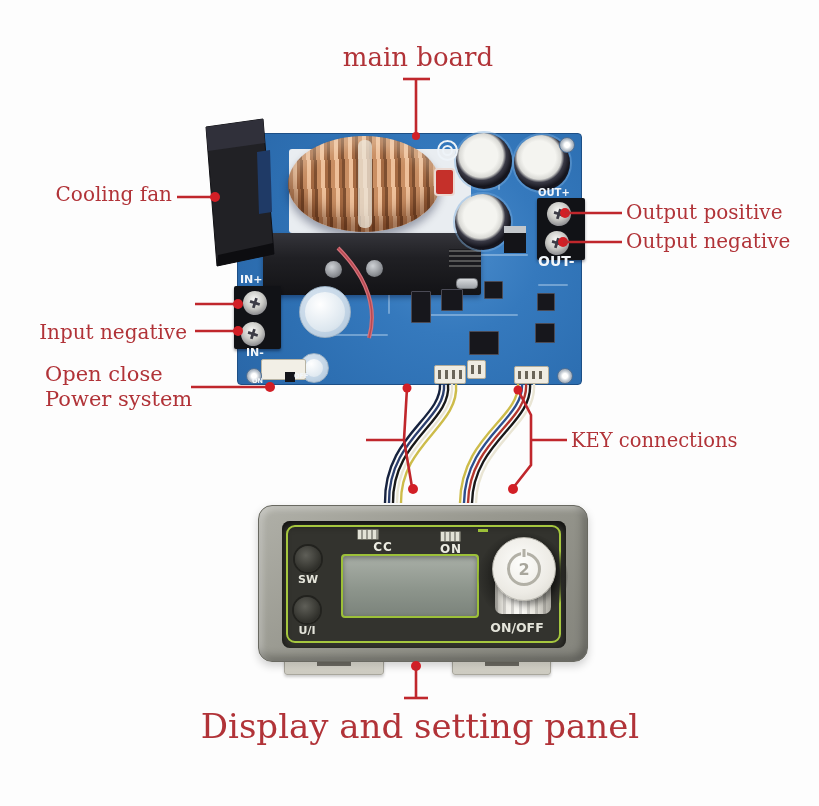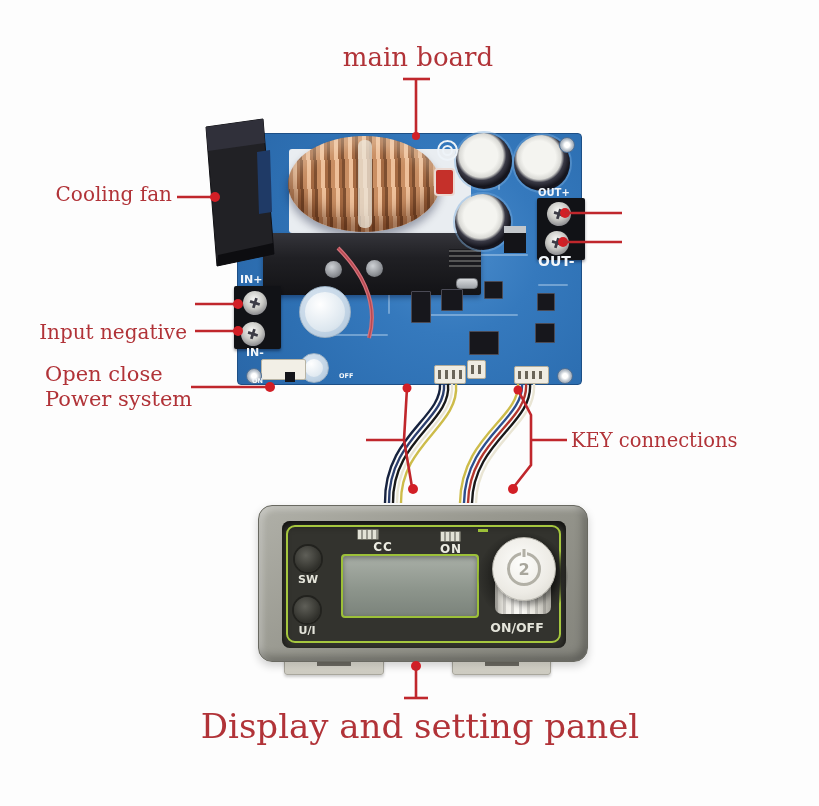--- a/index.html
+++ b/index.html
@@ -146,21 +146,21 @@
     <div class="term" style="left:299px;top:64px;width:48px;height:62px;">
       <span class="screw" style="left:10px;top:4px;">✚</span>
       <span class="screw" style="left:8px;top:33px;">✚</span>
     </div>
     <span class="silk" style="left:300px;top:53px;width:44px;font-size:10px;">OUT+</span>
     <span class="silk" style="left:300px;top:119px;width:44px;font-size:14px;">OUT-</span>
 
     <div class="sw-body" style="left:23px;top:225px;width:43px;height:19px;"></div>
     <div class="sw-lever" style="left:47px;top:238px;width:10px;height:10px;"></div>
     <span class="silk" style="left:14px;top:243px;font-size:6.5px;">ON</span>
-    <span class="silk" style="left:56px;top:238px;font-size:6.5px;margin-left:45px;">OFF</span>
+    <span class="silk" style="left:56px;top:238px;font-size:6.5px;">OFF</span>
 
     <div class="jst" style="left:196px;top:231px;width:30px;height:17px;"></div>
     <div class="jst" style="left:229px;top:226px;width:17px;height:17px;"></div>
     <div class="jst" style="left:276px;top:232px;width:33px;height:16px;"></div>
 
     <span class="hole" style="left:321px;top:3px;"></span>
     <span class="hole" style="left:8px;top:234px;"></span>
     <span class="hole" style="left:319px;top:234px;"></span>
   </div>
 
@@ -268,20 +268,22 @@
       <g>
         <circle cx="416" cy="666" r="5" stroke="none"></circle>
         <line x1="416" y1="666" x2="416" y2="697"></line>
         <line x1="404" y1="698" x2="428" y2="698"></line>
       </g>
     </g>
   </svg>
 
   <div class="lbl" style="left:318px;top:42px;width:200px;text-align:center;font-size:26px;">main board</div>
   <div class="lbl" style="left:30px;top:183px;width:142px;text-align:right;font-size:20px;">Cooling fan</div>
+  <div class="lbl" style="left:626px;top:201px;font-size:20px;">Output positive</div>
+  <div class="lbl" style="left:626px;top:230px;font-size:20px;">Output negative</div>
   <div class="lbl" style="left:45px;top:362px;font-size:21px;">
     <div>Open close</div>
     <div>Power system</div>
   </div>
   <div class="lbl" style="left:25px;top:321px;width:162px;text-align:right;font-size:20px;">Input negative</div>
   <div class="lbl" style="left:571px;top:429px;font-size:19.5px;">KEY connections</div>
   <div class="lbl" style="left:160px;top:706px;width:520px;text-align:center;font-size:34px;">Display and setting panel</div>
 
 </div>
 

